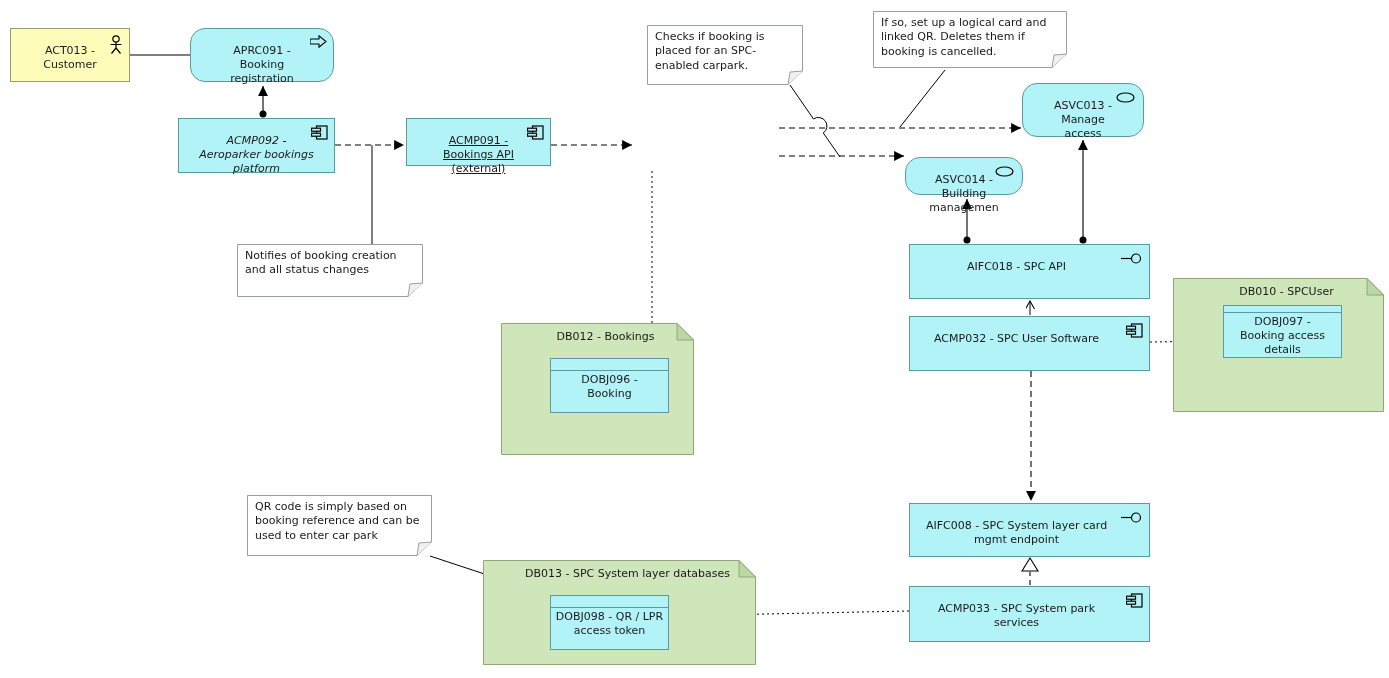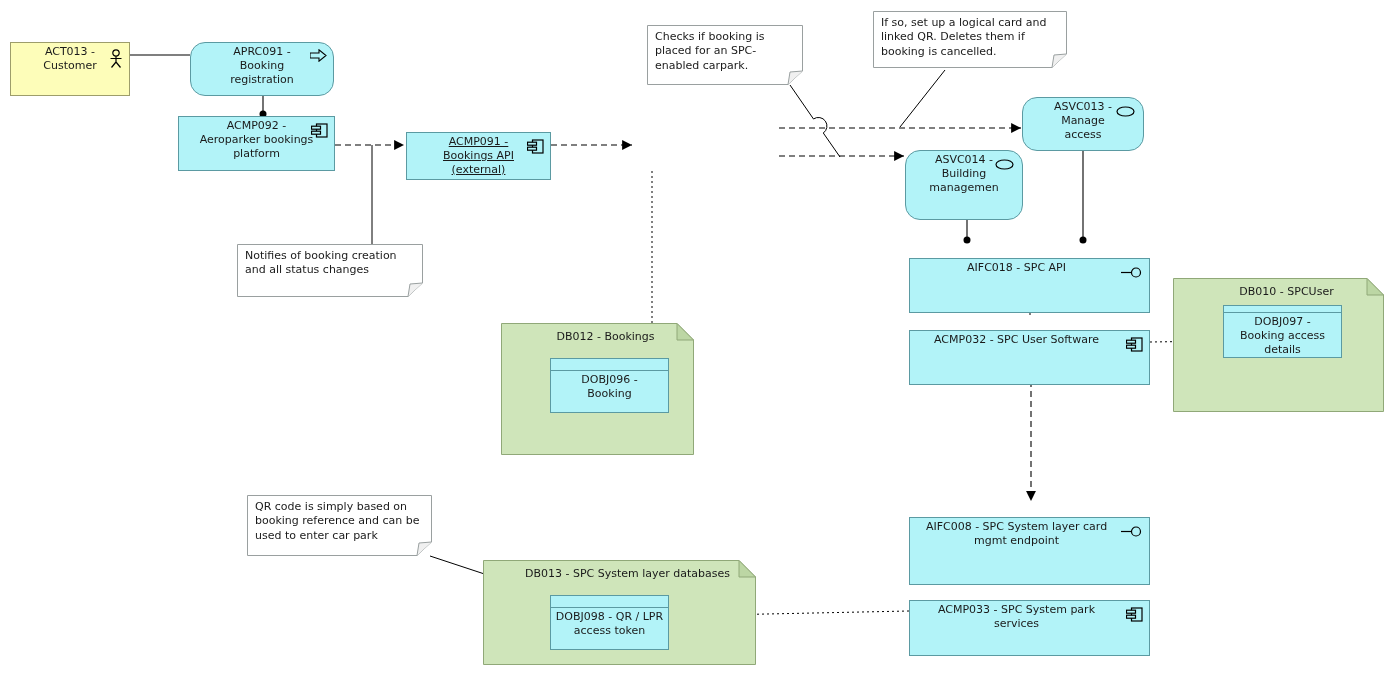--- a/index.html
+++ b/index.html
@@ -5,21 +5,21 @@
   html,body{margin:0;padding:0;background:#ffffff;}
   .canvas{
     position:relative;width:1389px;height:678px;background:#ffffff;overflow:hidden;
     font-family:"DejaVu Sans","Liberation Sans",sans-serif;font-size:11px;color:#1a1a1a;
   }
   svg.wires{position:absolute;left:0;top:0;pointer-events:none;}
   .node{
     position:absolute;box-sizing:border-box;
     background:#b2f3f8;border:1px solid #5b9aa2;
     display:flex;justify-content:center;align-items:flex-start;
-    text-align:center;padding-top:2px;line-height:1.27;margin-top:14px;
+    text-align:center;padding-top:15px;line-height:1.27;
   }
   .node.rounded{border-radius:15px;}
   .node.actor{background:#fdfdb9;border-color:#9d9d6b;}
   .lbl{display:inline-block;}
   .icon{position:absolute;right:6px;top:6px;}
   .note{position:absolute;box-sizing:border-box;}
   .note .note-text{position:absolute;left:8px;top:5px;right:6px;text-align:left;line-height:1.3;}
   .dbnote-title{position:absolute;left:16px;right:0;top:7px;text-align:center;}
   .dobj{
     position:absolute;box-sizing:border-box;background:#b2f3f8;border:1px solid #5b9aa2;
@@ -100,21 +100,21 @@
     </svg>
   </div>
 
   <div class="node rounded" style="left:190px;top:28px;width:144px;height:54px;">
     <span class="lbl" style="max-width:82px;">APRC091 - Booking registration</span>
     <svg class="icon" width="17" height="13" viewBox="0 0 17 13">
       <polygon points="0,4 9,4 9,0.8 16,6.5 9,12.2 9,9 0,9" fill="none" stroke="#000" stroke-width="1.1"></polygon>
     </svg>
   </div>
 
-  <div class="node" style="left:178px;top:102px;width:157px;height:55px;">
+  <div class="node" style="left:178px;top:118px;width:157px;height:55px;font-style:italic;">
     <span class="lbl" style="max-width:118px;">ACMP092 - Aeroparker bookings platform</span>
     <svg class="icon" width="17" height="15" viewBox="0 0 17 15">
       <rect x="5.5" y="1" width="10.5" height="13" fill="none" stroke="#000" stroke-width="1.2"></rect>
       <rect x="0.5" y="3.2" width="9" height="3" fill="#b2f3f8" stroke="#000" stroke-width="1.2"></rect>
       <rect x="0.5" y="8.2" width="9" height="3" fill="#b2f3f8" stroke="#000" stroke-width="1.2"></rect>
     </svg>
   </div>
 
   <div class="node" style="left:406px;top:118px;width:145px;height:48px;text-decoration:underline;">
     <span class="lbl" style="max-width:100px;">ACMP091 - Bookings API (external)</span>
@@ -126,21 +126,21 @@
   </div>
 
 
   <div class="node rounded" style="left:1022px;top:83px;width:122px;height:54px;">
     <span class="lbl" style="max-width:76px;">ASVC013 - Manage access</span>
     <svg class="icon" style="right:8px;top:8px;" width="19" height="11" viewBox="0 0 19 11">
       <ellipse cx="9.5" cy="5.5" rx="8.5" ry="4.5" fill="none" stroke="#000" stroke-width="1.2"></ellipse>
     </svg>
   </div>
 
-  <div class="node rounded" style="left:905px;top:136px;width:118px;height:70px;">
+  <div class="node rounded" style="left:905px;top:157px;width:118px;height:38px;">
     <span class="lbl" style="max-width:80px;">ASVC014 - Building managemen</span>
     <svg class="icon" style="right:8px;top:8px;" width="19" height="11" viewBox="0 0 19 11">
       <ellipse cx="9.5" cy="5.5" rx="8.5" ry="4.5" fill="none" stroke="#000" stroke-width="1.2"></ellipse>
     </svg>
   </div>
 
   <div class="node" style="left:909px;top:244px;width:241px;height:55px;padding-right:26px;">
     <span class="lbl" style="max-width:190px;">AIFC018 - SPC API</span>
     <svg class="icon" style="right:7px;top:8px;" width="21" height="11" viewBox="0 0 21 11">
       <path d="M0,5.5 H10" stroke="#000" stroke-width="1.2"></path>
@@ -150,21 +150,21 @@
 
   <div class="node" style="left:909px;top:316px;width:241px;height:55px;padding-right:26px;">
     <span class="lbl" style="max-width:200px;">ACMP032 - SPC User Software</span>
     <svg class="icon" width="17" height="15" viewBox="0 0 17 15">
       <rect x="5.5" y="1" width="10.5" height="13" fill="none" stroke="#000" stroke-width="1.2"></rect>
       <rect x="0.5" y="3.2" width="9" height="3" fill="#b2f3f8" stroke="#000" stroke-width="1.2"></rect>
       <rect x="0.5" y="8.2" width="9" height="3" fill="#b2f3f8" stroke="#000" stroke-width="1.2"></rect>
     </svg>
   </div>
 
-  <div class="node" style="left:909px;top:503px;width:241px;height:68px;padding-right:26px;">
+  <div class="node" style="left:909px;top:503px;width:241px;height:54px;padding-right:26px;">
     <span class="lbl" style="max-width:200px;">AIFC008 - SPC System layer card mgmt endpoint</span>
     <svg class="icon" style="right:7px;top:8px;" width="21" height="11" viewBox="0 0 21 11">
       <path d="M0,5.5 H10" stroke="#000" stroke-width="1.2"></path>
       <circle cx="15" cy="5.5" r="4.5" fill="none" stroke="#000" stroke-width="1.2"></circle>
     </svg>
   </div>
 
   <div class="node" style="left:909px;top:586px;width:241px;height:56px;padding-right:26px;">
     <span class="lbl" style="max-width:200px;">ACMP033 - SPC System park services</span>
     <svg class="icon" width="17" height="15" viewBox="0 0 17 15">

